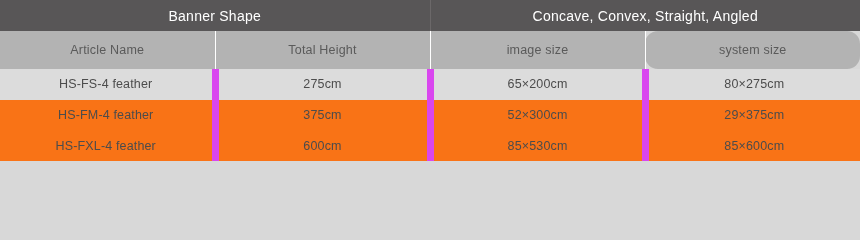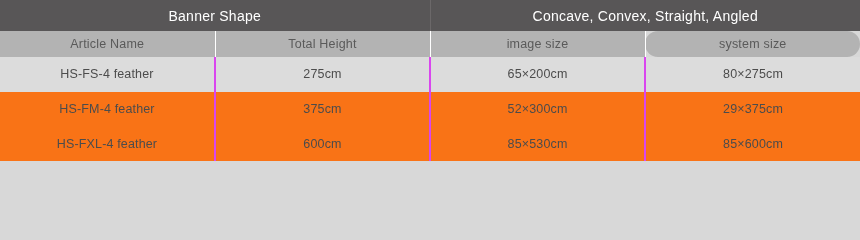--- a/index.html
+++ b/index.html
@@ -44,21 +44,21 @@
     height: 31px;
     letter-spacing: 0.25px;
     border-right: 1px solid #6b6869;
   }
   .group-cell.last {
     border-right: none;
   }
 
   
   .sub-row {
-    height: 26px;
+    height: 38px;
   }
   .sub-cell {
     background: #b3b3b3;
     color: #5a5a5a;
     font-size: 12.5px;
     height: 26px;
     border-right: 1px solid #ffffff;
     letter-spacing: 0.2px;
   }
   .sub-cell.last {
@@ -67,21 +67,21 @@
   }
 
   
   .data-row {
     height: 26px;
   }
   .data-row td {
     height: 26px;
     font-size: 12.5px;
     color: #4c4c4c;
-    border-right: 2px solid #d946ef;
+    border-right: 7px solid #d946ef;
     letter-spacing: 0.15px;
   }
   .data-row td.last {
     border-right: none;
   }
   .row-light td {
     background: #dcdcdc;
   }
   .row-dark td {
     background: #f97316;

